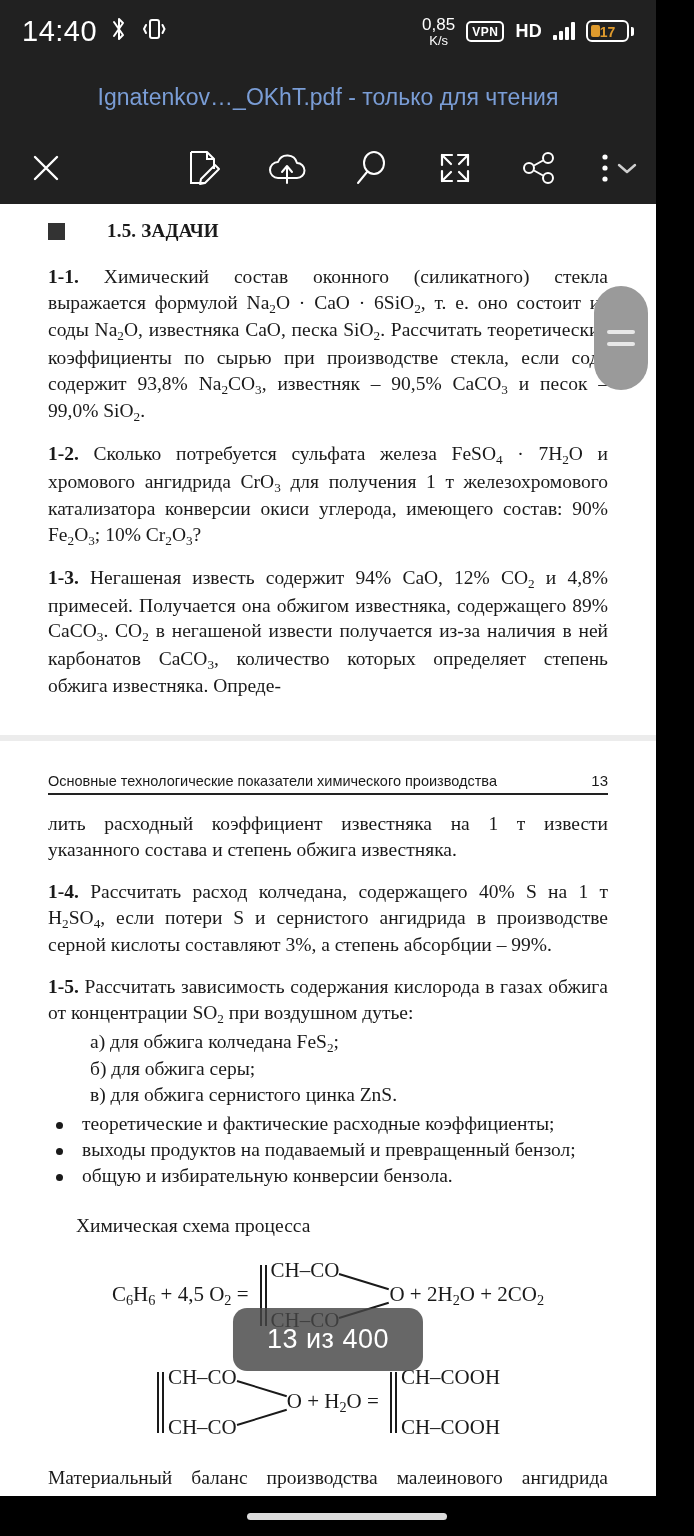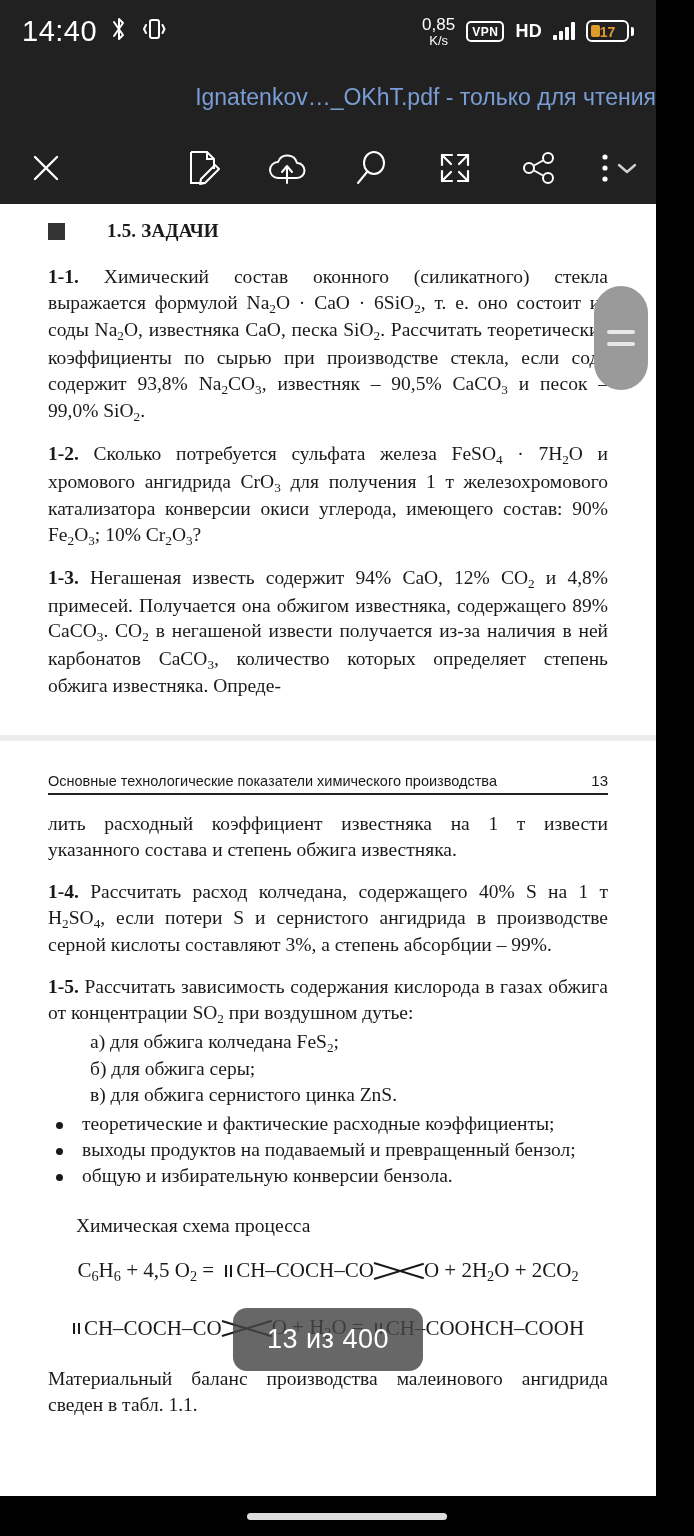--- a/index.html
+++ b/index.html
@@ -35,21 +35,21 @@
   .battery { position:relative; display:flex; align-items:center; }
   .battery .shell {
     width:43px; height:22px; border:2px solid #fff; border-radius:6px;
     position:relative; display:flex; align-items:flex-start; padding:2px;
   }
   .battery .fill { position:absolute; left:3px; top:3px; bottom:3px; width:9px; background:#e09b2d; border-radius:2px; }
   .battery .pct { position:relative; width:100%; text-align:center; font-size:14px; color:#e09b2d; font-weight:700; z-index:2; }
   .battery .tip { width:3px; height:9px; background:#fff; border-radius:0 2px 2px 0; margin-left:2px; }
 
   
-  .titlebar { height:70px; display:flex; align-items:center; justify-content:flex-end; background:#212121; }
+  .titlebar { height:70px; display:flex; align-items:center; justify-content:center; background:#212121; }
   .doc-title { color:#7a9dd6; font-size:23px; }
 
   
   .toolbar {
     height:72px; background:#212121; display:flex; align-items:center; color:#fff;
     padding:0 18px;
   }
   .tb-btn { display:flex; align-items:center; justify-content:center; }
   .tb-close { width:56px; height:56px; }
   .tb-group { display:flex; align-items:center; gap:38px; margin-left:auto; }
@@ -94,21 +94,21 @@
     content:""; position:absolute; left:8px; top:.55em; width:7px; height:7px;
     background:#1a1a1a; border-radius:50%;
   }
 
   .scheme-label { font-size:19.5px; margin-top:26px; padding-left:28px; }
 
   
   .eq { display:flex; justify-content:center; align-items:center; font-size:21px; margin-top:18px; }
   .eq .lead { margin-right:10px; }
   .anhydride { display:flex; align-items:center; }
-  .anh-rows { display:flex; flex-direction:row; line-height:1.5; }
+  .anh-rows { display:flex; flex-direction:column; line-height:1.5;gap:18px; }
   .anh-rows span { white-space:nowrap; }
   .dbl-bond { width:9px; margin-right:3px; display:flex; flex-direction:column;
     justify-content:center; align-items:center; align-self:stretch; padding:6px 0; }
   .dbl-bond { position:relative; }
   .dbl-bond::before, .dbl-bond::after {
     content:""; position:absolute; top:10px; bottom:10px; width:2px; background:#1a1a1a;
   }
   .dbl-bond::before { left:1px; } .dbl-bond::after { left:6px; }
   .vee { position:relative; width:46px; align-self:stretch; }
   .vee::before, .vee::after { content:""; position:absolute; left:0; width:52px; height:2px; background:#1a1a1a; transform-origin:left center; }

